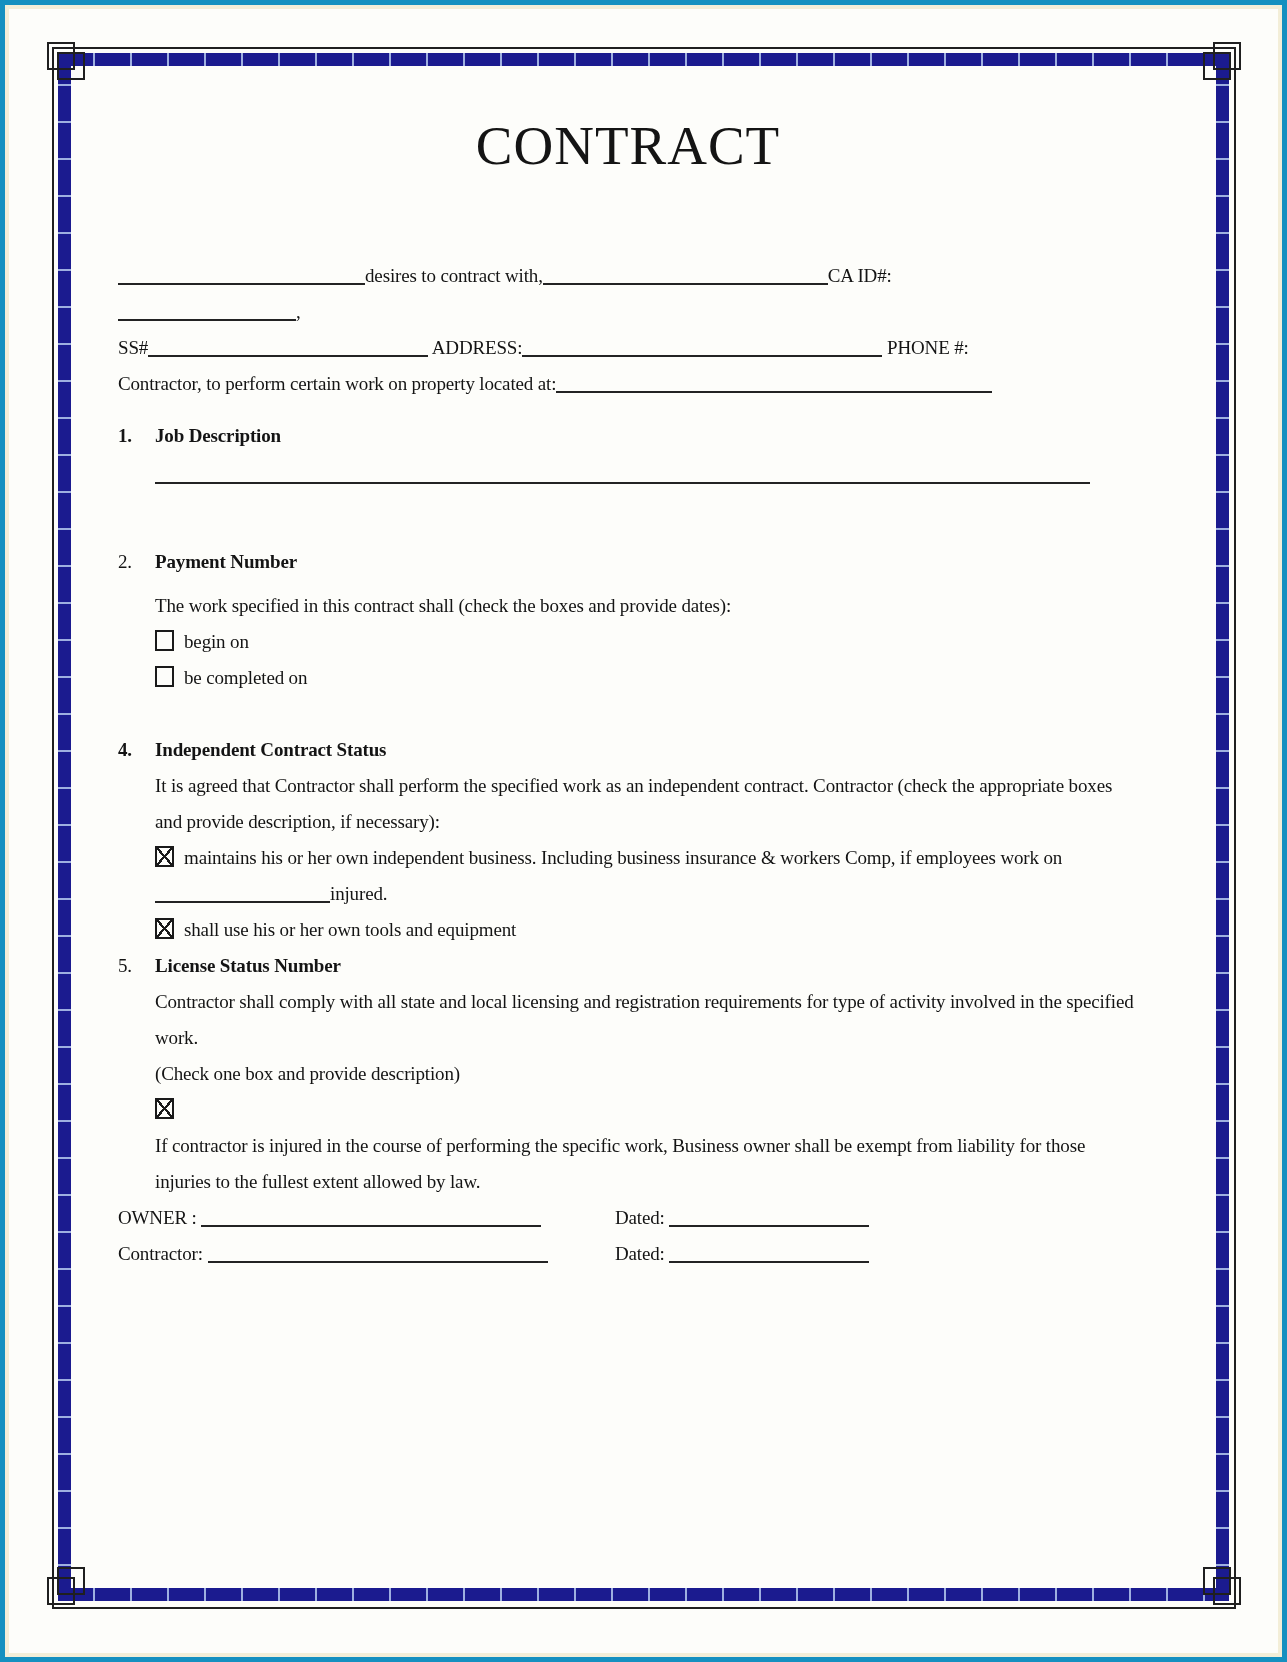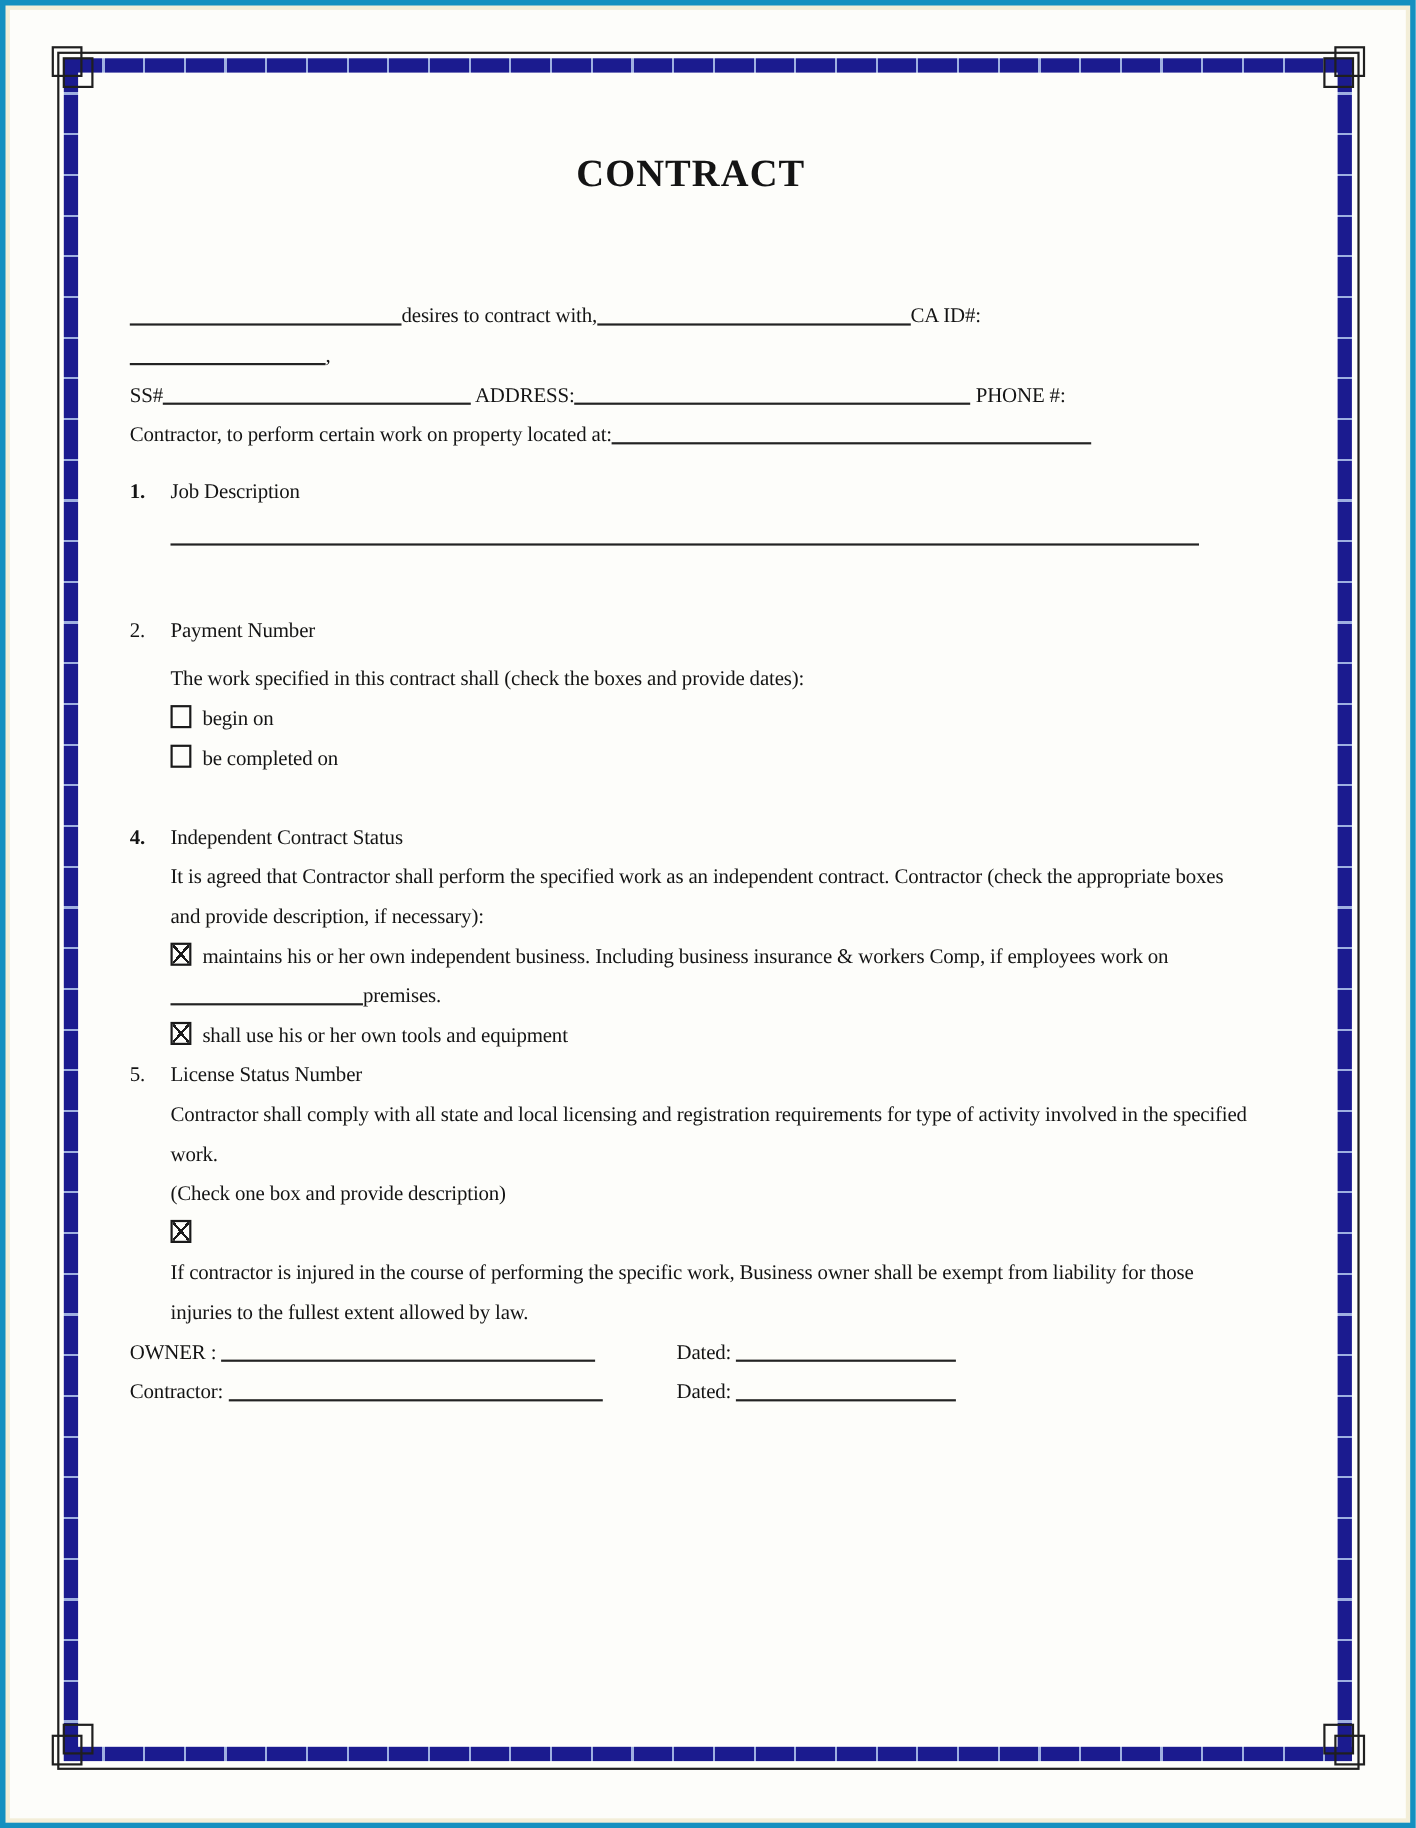--- a/index.html
+++ b/index.html
@@ -28,33 +28,33 @@
   .sq.tr1{right:46px;top:42px;} .sq.tr2{right:56px;top:52px;}
   .sq.bl1{left:47px;bottom:57px;} .sq.bl2{left:57px;bottom:67px;}
   .sq.br1{right:46px;bottom:57px;} .sq.br2{right:56px;bottom:67px;}
 
   .doc{
     position:absolute;left:118px;top:116px;width:1020px;
     font-size:19px;line-height:36px;letter-spacing:-0.15px;
   }
   .doc p{margin:0;}
   .title{
-    font-size:35px;line-height:60px;font-weight:700;text-align:center;
-    letter-spacing:1px;margin:12px;
+    font-size:55px;line-height:60px;font-weight:400;text-align:center;
+    letter-spacing:1px;margin:0;
   }
   .intro1{margin-top:82px !important;}
 
   
   .bl{display:inline-block;border-bottom:2px solid #232323;height:14px;vertical-align:-3px;}
   .w247{width:247px;} .w285{width:285px;} .w178{width:178px;}
   .w280{width:280px;} .w360{width:360px;} .w440{width:436px;}
   .w175{width:175px;} .w340{width:340px;} .w200{width:200px;}
 
   .head .num{display:inline-block;width:37px;}
-  .head .ht{font-weight:400;}
+  .head .ht{font-weight:700;}
   .head.numbold .num{font-weight:700;}
   .h1{margin-top:16px !important;}
   .h2{margin-top:60px !important;}
   .h3{margin-top:96px !important;}
   .h4{margin-top:36px !important;}
   .h6{margin-top:40px !important;}
 
   .ind{margin-left:37px !important;width:985px;}
   .rule{margin:28px 0 0 37px;width:935px;border-bottom:2px solid #232323;height:0;}
   .s3body{margin-top:8px !important;}
@@ -127,21 +127,21 @@
   </p>
   <p class="ind">
     <span class="cb" data-checked="false"></span><span>be completed on</span>
   </p>
 
   <p class="head numbold h4">
     <span class="num">4.</span><span class="ht">Independent Contract Status</span>
   </p>
   <p class="ind">It is agreed that Contractor shall perform the specified work as an independent contract.  Contractor (check the appropriate boxes and provide description, if necessary):</p>
   <p class="ind">
-    <span class="cb" data-checked="true"></span><span>maintains his or her own independent business. Including business insurance &amp; workers Comp, if employees work on</span> <span class="bl w175"></span><span>premises.</span>
+    <span class="cb" data-checked="true"></span><span>maintains his or her own independent business. Including business insurance &amp; workers Comp, if employees work on</span> <span class="bl w175"></span><span>injured.</span>
   </p>
   <p class="ind">
     <span class="cb" data-checked="true"></span><span>shall use his or her own tools and equipment</span>
   </p>
 
   <p class="head">
     <span class="num">5.</span><span class="ht">License Status Number</span>
   </p>
   <p class="ind">Contractor shall comply with all state and local licensing and registration requirements for type of activity involved in the specified work.</p>
   <p class="ind">(Check one box and provide description)</p>

